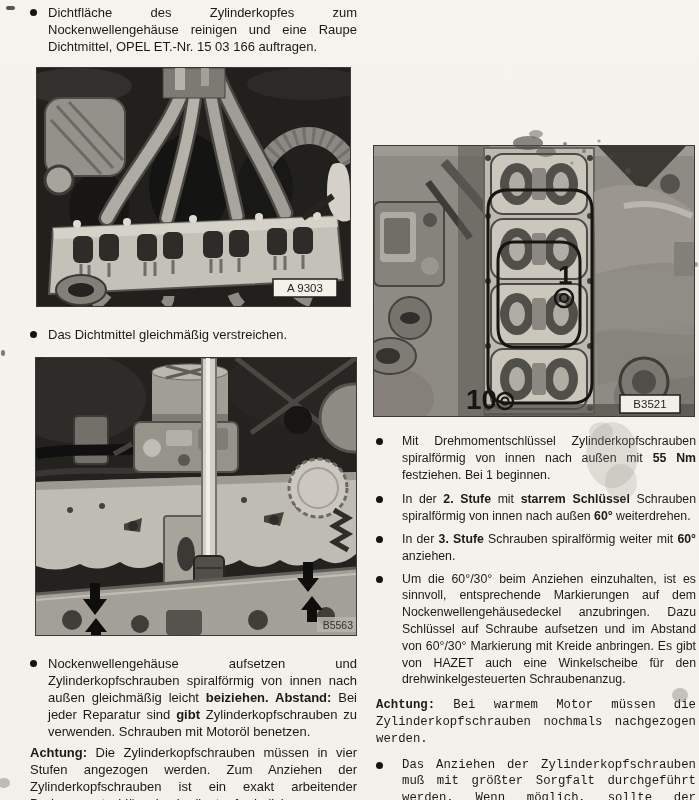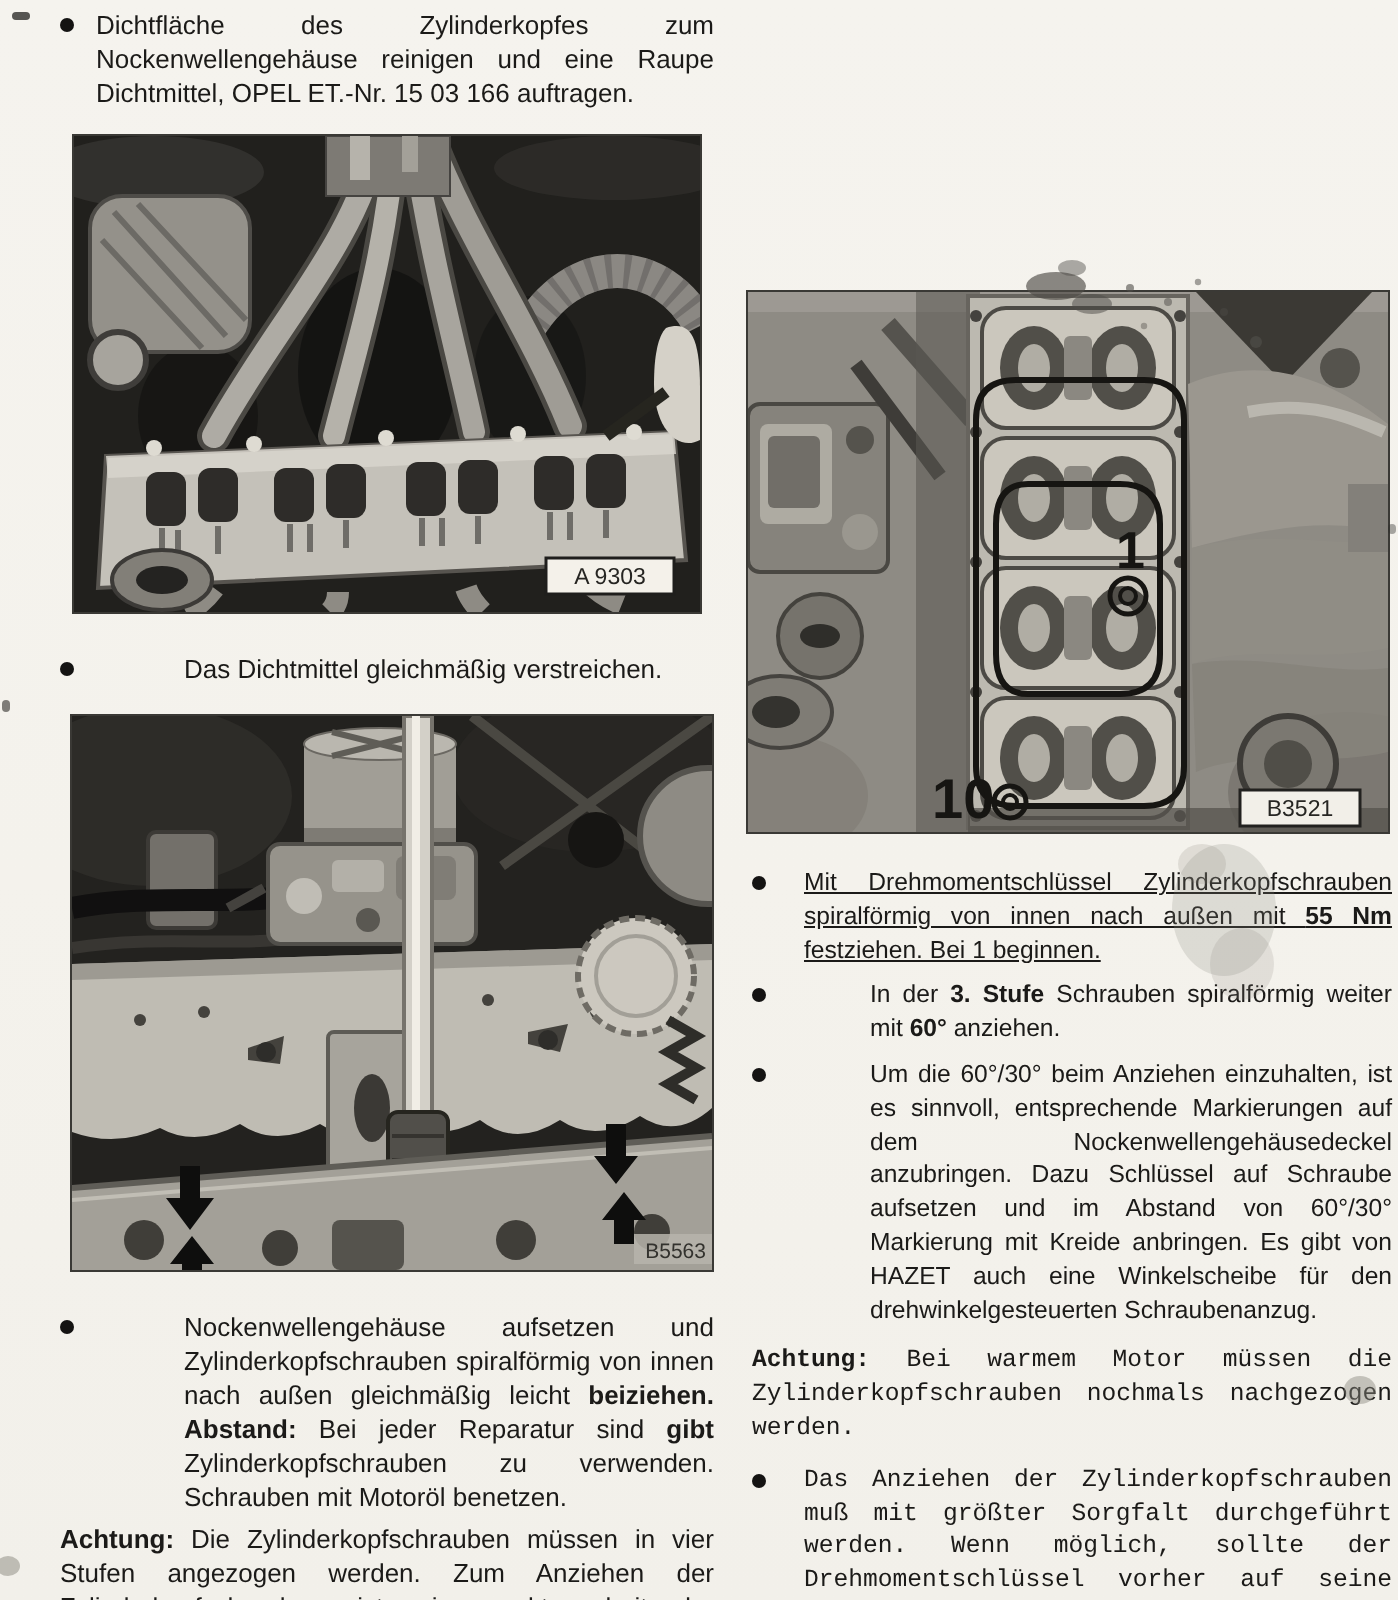--- a/index.html
+++ b/index.html
@@ -20,25 +20,25 @@
   .col-left .bullet,.col-left .para{font-size:13px;line-height:17px;}
   .col-right .bullet,.col-right .para{font-size:12.3px;line-height:16.8px;}
   .dot{flex:0 0 7px;width:7px;height:7px;border-radius:50%;background:#141312;margin:5px 11px 0 2px;}
   .col-right .dot{margin-right:19px;}
   .txt{flex:1 1 auto;}
   .para{text-align:justify;}
   .b{font-weight:bold;}
   .photo{display:block;background:#23221f;box-shadow:0 0 0 1px #3a3935;}
   .photo1{margin:13px 0 0 9px;}
   .photo2{margin:15px 0 0 8px;}
-  .mt20{margin-top:20px;gap:44px;}
-  .mt17{margin-top:17px;text-decoration:underline;}
+  .mt20{margin-top:20px;}
+  .mt17{margin-top:17px;}
   .mt9{margin-top:9px;font-family:Liberation Mono, monospace;}
   .mt8{margin-top:8px;}
-  .mt6{margin-top:6px;gap:33px;}
+  .mt6{margin-top:6px;}
   .mt4{margin-top:4px;}
   .warn{margin-left:2px;}
   .artifacts{position:absolute;left:0;top:0;pointer-events:none;}
   svg text{font-family:"Liberation Sans","DejaVu Sans",sans-serif;}
 </style>
 </head>
 <body>
 
 <div class="page">
 
@@ -300,20 +300,24 @@
       </g>
       <g>
         <rect x="246" y="249" width="60" height="18" fill="#f2efe8" stroke="#22211f" stroke-width="1.5"></rect>
         <text x="276" y="262" text-anchor="middle" font-size="11.5" fill="#262522">B3521</text>
       </g>
     </svg>
 
     <div class="bullet mt17">
       <span class="dot"></span>
       <div class="txt"><span>Mit Drehmomentschlüssel Zylinderkopfschrauben spiralförmig von innen nach außen mit </span><span class="b">55 Nm</span><span> festziehen. Bei 1 beginnen.</span></div>
+    </div>
+    <div class="bullet mt8">
+      <span class="dot"></span>
+      <div class="txt"><span>In der </span><span class="b">2. Stufe</span><span> mit </span><span class="b">starrem Schlüssel</span><span> Schrauben spiralförmig von innen nach außen </span><span class="b">60°</span><span> weiterdrehen.</span></div>
     </div>
     <div class="bullet mt6">
       <span class="dot"></span>
       <div class="txt"><span>In der </span><span class="b">3. Stufe</span><span> Schrauben spiralförmig weiter mit </span><span class="b">60°</span><span> anziehen.</span></div>
     </div>
     <div class="bullet mt6">
       <span class="dot"></span>
       <div class="txt"><span>Um die 60°/30° beim Anziehen einzuhalten, ist es sinnvoll, entsprechende Markierungen auf dem Nockenwellengehäusedeckel anzubringen. Dazu Schlüssel auf Schraube aufsetzen und im Abstand von 60°/30° Markierung mit Kreide anbringen. Es gibt von HAZET auch eine Winkelscheibe für den drehwinkelgesteuerten Schraubenanzug.</span></div>
     </div>
 

